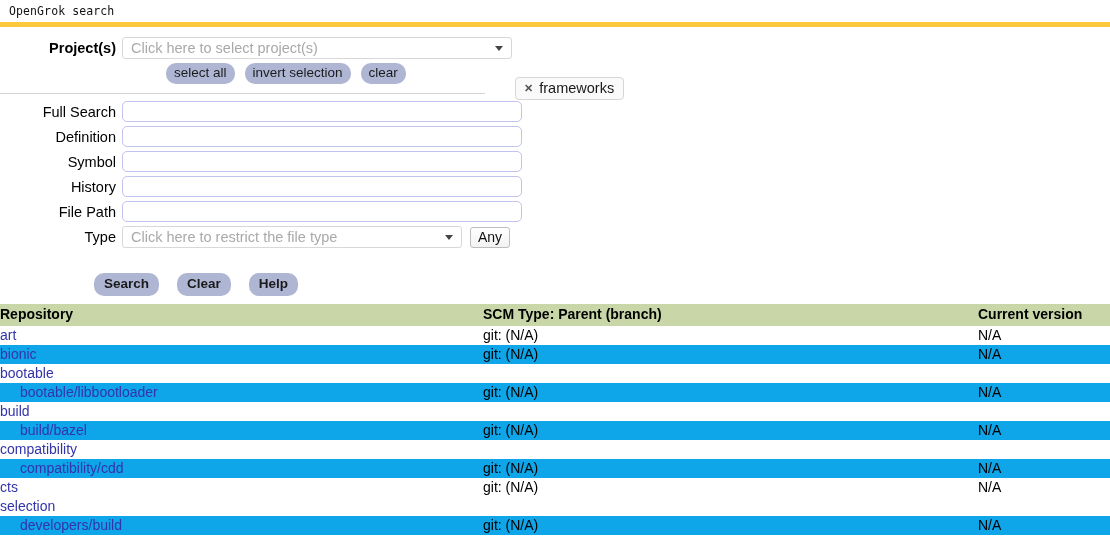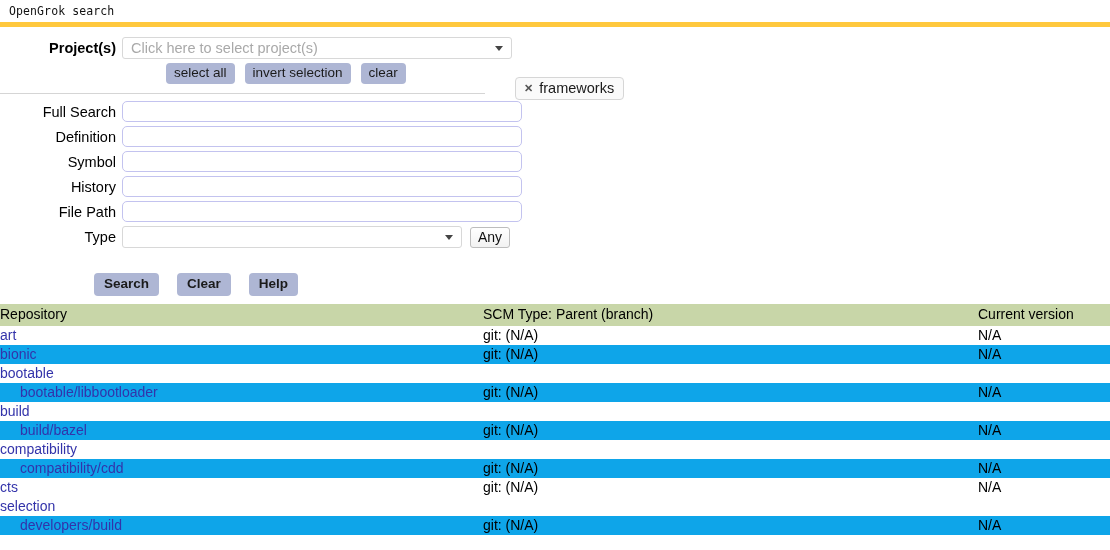--- a/index.html
+++ b/index.html
@@ -91,21 +91,21 @@
   .ddl.small { width: 340px; }
 
   .btnrow {
     display: flex;
     gap: 10px;
     margin: 3px 0 0 166px;
   }
   .btn {
     background: #aeb6d4;
     border: none;
-    border-radius: 4px;
+    border-radius: 10px;
     padding: 2px 8px 3px 8px;
     font-family: "Liberation Sans", sans-serif;
     font-size: 13.5px;
     color: #1b1b1b;
     cursor: pointer;
     line-height: 16px;
   }
   .btn.bold { font-weight: bold; font-size: 13.5px; padding: 3px 10px 4px 10px; }
 
   .hr {
@@ -175,21 +175,21 @@
   
   .table {
     width: 1110px;
     border-collapse: collapse;
     table-layout: fixed;
     margin-top: 8px;
   }
   .table th {
     background: #c8d6a8;
     text-align: left;
-    font-weight: normal;
+    font-weight: bold;
     font-size: 14px;
     color: #000;
     padding: 2px 0 3px 0;
     line-height: 17px;
   }
   .table td {
     font-size: 14px;
     padding: 1px 0 1px 0;
     line-height: 17px;
     color: #000;
@@ -250,20 +250,21 @@
     <input class="txt" type="text" value="" style="">
   </div>
   <div class="row">
     <div class="lbl">File Path</div>
     <input class="txt" type="text" value="" style="">
   </div>
 
   <div class="row">
     <div class="lbl">Type</div>
     <div class="ddl small">
+      <span class="ph">Click here to restrict the file type</span>
       <span class="caret"></span>
     </div>
     <button class="anybtn">Any</button>
   </div>
 
   <div class="actionrow">
     <button class="btn bold">Search</button>
     <button class="btn bold">Clear</button>
     <button class="btn bold">Help</button>
   </div>

